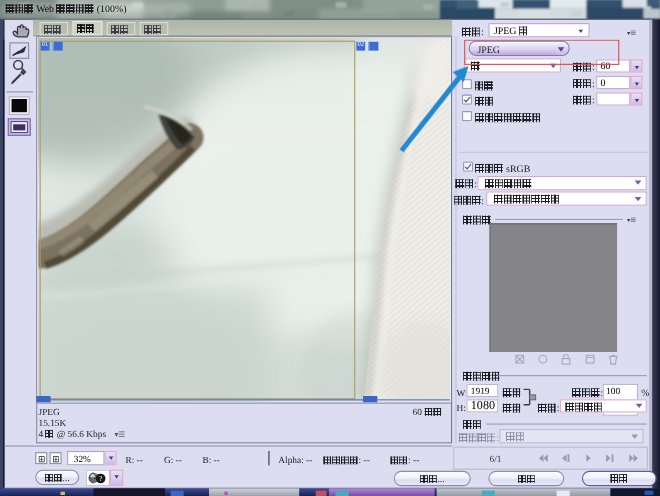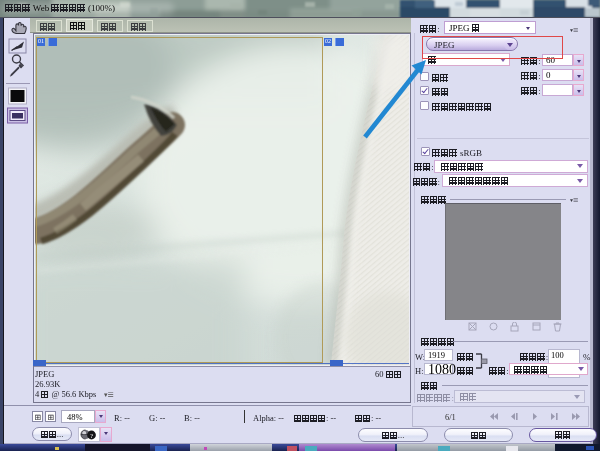--- a/index.html
+++ b/index.html
@@ -186,21 +186,21 @@
 
 <div class="abs" style="left:37px;top:38px;height:7.5px;background:#3a6cd8;color:#fff;font-size:6px;line-height:7.5px;padding:0 1px">01</div>
 <div class="abs" style="left:48px;top:38px;width:9px;height:7.5px;background:#3a6cd8;border-left:1px solid #7aa0ec"></div>
 <div class="abs" style="left:324px;top:38px;height:7.5px;background:#3a6cd8;color:#fff;font-size:6px;line-height:7.5px;padding:0 1px">02</div>
 <div class="abs" style="left:335px;top:38px;width:9px;height:7.5px;background:#3a6cd8;border-left:1px solid #7aa0ec"></div>
 <div class="abs" style="left:33px;top:360px;width:13px;height:5.5px;background:#3a66c8"></div>
 <div class="abs" style="left:330px;top:360px;width:13px;height:5.5px;background:#3a66c8"></div>
 
 <div class="abs" style="left:34px;top:366px;width:376px;height:36px;background:#dcddf1;border-top:1px solid #8f8fa9"></div>
 <div class="lbl" style="left:35px;top:368.5px;font-size:8.5px">JPEG</div>
-<div class="lbl" style="left:35px;top:378.5px;font-size:8.5px">26.93K</div>
+<div class="lbl" style="left:35px;top:378.5px;font-size:8.5px">15.15K</div>
 <div class="lbl" style="left:35px;top:388.5px;font-size:8.5px">4 <span class="c" style="width:7px;height:7px"></span> @ 56.6 Kbps</div>
 <div class="lbl" style="left:104px;top:391px;font-size:7px;color:#555">▾☰</div>
 <div class="lbl" style="left:375px;top:369px;font-size:8.5px">60 <span class="c" style="width:7px;height:7px"></span><span class="c" style="width:7px;height:7px"></span></div>
 <div class="abs" style="left:413.5px;top:33px;width:1px;height:370px;background:#c2c2d8"></div>
 
 <div class="lbl" style="left:420px;top:24px"><span class="c"></span><span class="c"></span>:</div>
 <div class="dd" style="left:444px;top:21px;width:92px;height:13px">
     <span style="position:absolute;left:4px;top:1.5px;font-size:9px">JPEG <span class="c"></span></span>
     <span class="da" style="position:absolute;right:1px;top:0;width:11px;height:11px"></span>
   </div>
@@ -278,21 +278,21 @@
     <span style="position:absolute;left:3px;top:1px;font-size:8.5px">1919</span>
   </div>
 <div class="lbl" style="left:457px;top:351.5px"><span class="c"></span><span class="c"></span></div>
 <div class="lbl" style="left:520px;top:351.5px"><span class="c"></span><span class="c"></span><span class="c"></span>:</div>
 <div class="dd" style="left:548px;top:349px;width:32px;height:29px;border-color:#b8b8d0">
     <span style="position:absolute;left:2px;top:1px;font-size:8.5px">100</span>
   </div>
 <div class="lbl" style="left:583px;top:351.5px">%</div>
 <div class="lbl" style="left:415px;top:366px;font-size:8.5px">H:</div>
 <div class="dd" style="left:424px;top:363px;width:29px;height:12px;border-color:#b8b8d0">
-    <span style="position:absolute;left:3px;top:1px;font-size:14px">1080</span>
+    <span style="position:absolute;left:3px;top:1px;font-size:11px">1080</span>
   </div>
 <div class="lbl" style="left:457px;top:365.5px"><span class="c"></span><span class="c"></span></div>
 <svg class="abs" style="left:475px;top:353px" width="14" height="17">
     <path d="M1 1 h5.5 M6.5 1 v14 M1 15 h5.5" stroke="#3a3a44" stroke-width="1.3" fill="none"></path>
     <rect x="6.5" y="6" width="5.5" height="4.5" fill="#9a9aa8" stroke="#5a5a66" stroke-width=".8"></rect>
   </svg>
 <div class="lbl" style="left:489px;top:365.5px"><span class="c"></span><span class="c"></span>:</div>
 <div class="dd" style="left:509px;top:363px;width:79px;height:12px;border-color:#e0a8cc">
     <span style="position:absolute;left:4px;top:1.5px"><span class="c"></span><span class="c"></span><span class="c"></span><span class="c"></span></span>
   </div>
@@ -316,21 +316,21 @@
  <path d="M84 3 L88 6.5 L84 10 Z M88 3 L92 6.5 L88 10 Z"></path>
     </g>
 </svg>
 
 <div class="abs" style="left:4px;top:405px;width:407px;height:1px;background:#9090ac"></div>
 <div class="abs" style="left:32px;top:411px;width:11px;height:11px;background:#fff;border:1px solid #8888a4"></div>
 <div class="abs" style="left:45px;top:411px;width:11px;height:11px;background:#fff;border:1px solid #8888a4"></div>
 <div class="lbl" style="left:34.5px;top:412.5px;font-size:8px">⊞</div>
 <div class="lbl" style="left:47.5px;top:412.5px;font-size:8px">⊞</div>
 <div class="dd" style="left:61px;top:409.5px;width:34px;height:13.5px;border-color:#a8a8c0">
-    <span style="position:absolute;left:5px;top:2px;font-size:8.5px">48%</span>
+    <span style="position:absolute;left:5px;top:2px;font-size:8.5px">32%</span>
   </div>
 <div class="arr" style="left:95px;top:409.5px;height:13.5px;border-color:#e7a9cf"></div>
 <div class="lbl" style="left:114px;top:413px;font-size:8.5px">R: --</div>
 <div class="lbl" style="left:149px;top:413px;font-size:8.5px">G: --</div>
 <div class="lbl" style="left:184px;top:413px;font-size:8.5px">B: --</div>
 <div class="abs" style="left:244px;top:410px;width:1px;height:13px;background:#333"></div>
 <div class="lbl" style="left:253px;top:413px;font-size:8.5px">Alpha: --</div>
 <div class="lbl" style="left:294px;top:413px;font-size:8.5px"><span class="c" style="width:7px;height:7.5px"></span><span class="c" style="width:7px;height:7.5px"></span><span class="c" style="width:7px;height:7.5px"></span><span class="c" style="width:7px;height:7.5px"></span>: --</div>
 <div class="lbl" style="left:355px;top:413px;font-size:8.5px"><span class="c" style="width:7px;height:7.5px"></span><span class="c" style="width:7px;height:7.5px"></span>: --</div>
 

